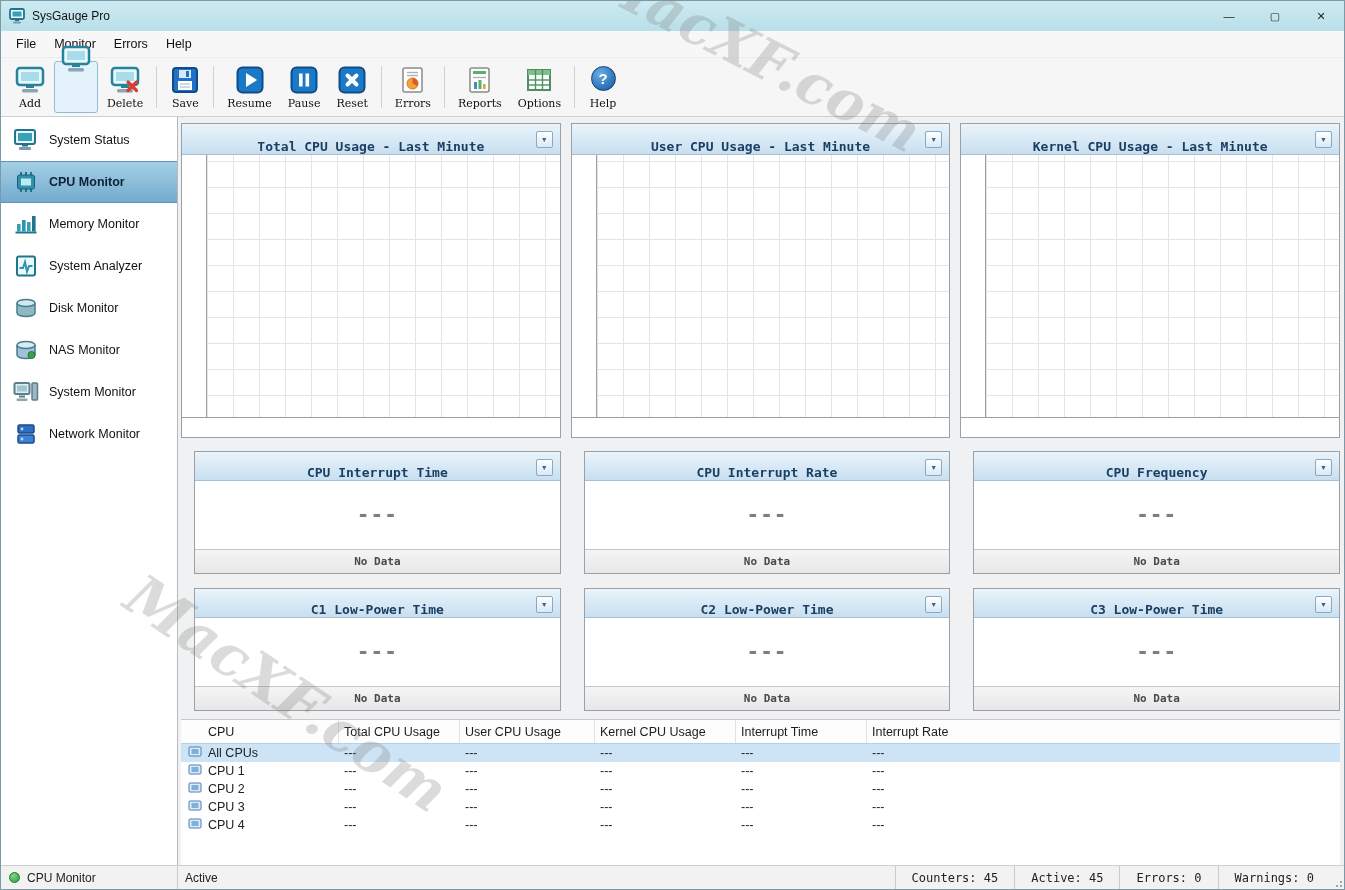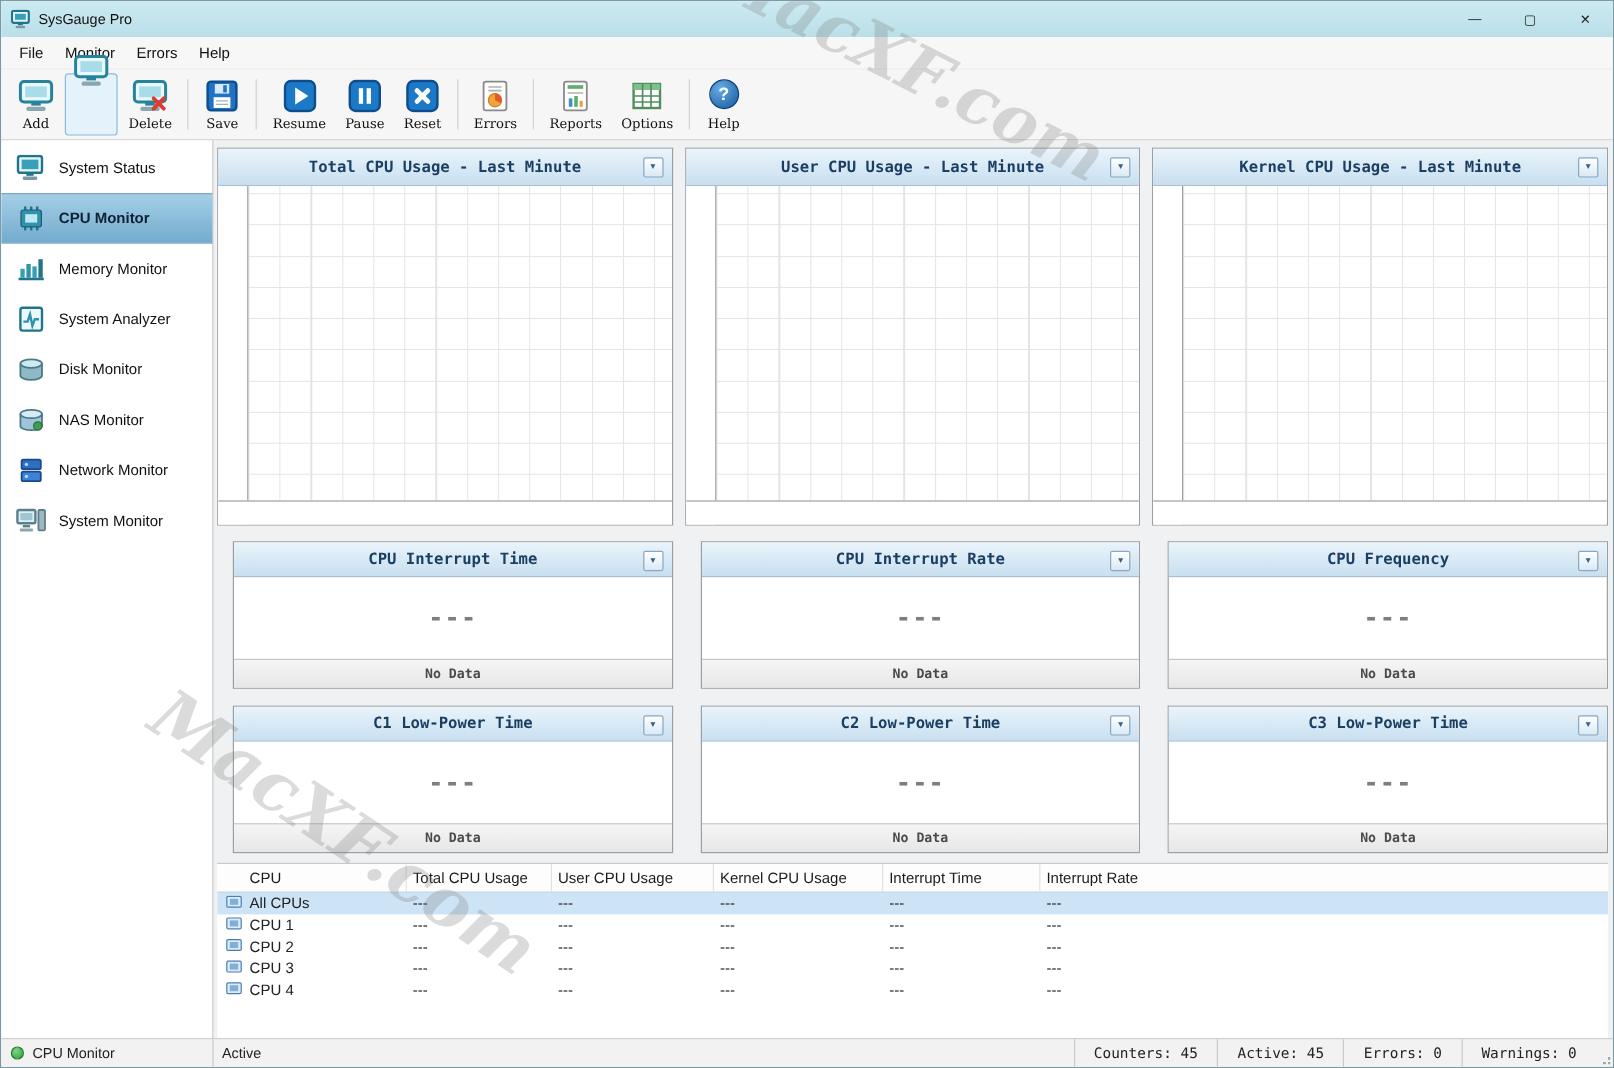--- a/index.html
+++ b/index.html
@@ -52,21 +52,21 @@
   .side-item.selected .side-label { font-weight:bold; color:#0d2236; }
   .side-icon { width:28px; display:flex; justify-content:center; flex-shrink:0; }
 
   
   .main { flex:1; background:#eff1f2; display:flex; flex-direction:column; padding:6px 4px 0 3px; min-width:0; }
   .row3 { display:grid; grid-template-columns:repeat(3,1fr); gap:10px; flex-shrink:0; }
 
   .panel { background:#fff; border:1px solid #9aa0a6; display:flex; flex-direction:column; }
   .panel-header { height:31px; background:linear-gradient(180deg,#eaf4fb,#c8dff0);
                   border-bottom:1px solid #a8bfd2; position:relative;
-                  display:flex; align-items:center; justify-content:center; flex-shrink:0; }
+                  display:flex; align-items:flex-end; justify-content:center; flex-shrink:0; }
   .panel-title { font-family:"DejaVu Sans Mono", monospace; font-weight:bold; font-size:13px; color:#1b3f63; }
   .dropdown-btn { position:absolute; right:7px; top:7px; width:17px; height:17px;
                   background:linear-gradient(180deg,#ffffff,#d9e9f5); border:1px solid #8aa8c0;
                   border-radius:2px; font-size:7px; color:#35618c; cursor:pointer;
                   display:flex; align-items:center; justify-content:center; padding:0; }
 
   .chart-panel { height:315px; }
   .chart-body { flex:1; position:relative; background:#fff;
       background-image:
         repeating-linear-gradient(to right, #e4e4e4 0 1px, transparent 1px 26px),
@@ -367,39 +367,39 @@
               <path d="M4 6 v10 a9 3.5 0 0 0 18 0 v-10" fill="#9fc3d8" stroke="#4a7b8a" stroke-width="1.5"></path>
               <ellipse cx="13" cy="6" rx="9" ry="3.5" fill="#d6ebf4" stroke="#4a7b8a" stroke-width="1.5"></ellipse>
               <circle cx="18.5" cy="16" r="3.5" fill="#3f9e52" stroke="#2a7038"></circle>
             </svg>
         </span>
         <span class="side-label">NAS Monitor</span>
       </button>
       <button class="side-item">
         <span class="side-icon">
           <svg width="26" height="22" viewBox="0 0 26 22">
-              <rect x="5" y="2" width="16" height="8" rx="1.5" fill="#2f6fc2" stroke="#1b4a8a" stroke-width="1.5"></rect>
-              <rect x="5" y="12" width="16" height="8" rx="1.5" fill="#3c82d6" stroke="#1b4a8a" stroke-width="1.5"></rect>
-              <circle cx="9" cy="6" r="1.4" fill="#bcd9f7"></circle>
-              <circle cx="9" cy="16" r="1.4" fill="#bcd9f7"></circle>
-            </svg>
-        </span>
-        <span class="side-label">Network Monitor</span>
-      </button>
-      <button class="side-item">
-        <span class="side-icon">
-          <svg width="26" height="22" viewBox="0 0 26 22">
               <rect x="1.5" y="2" width="15" height="11" rx="1.5" fill="#dfeef3" stroke="#5b7f8c" stroke-width="2"></rect>
               <rect x="4" y="4.5" width="10" height="6" fill="#9fc6d3"></rect>
               <rect x="19" y="2" width="5.5" height="17" rx="1" fill="#9fb7c0" stroke="#5b7f8c" stroke-width="1.5"></rect>
               <rect x="6" y="14.5" width="6" height="2" fill="#5b7f8c"></rect>
               <rect x="3.5" y="17.5" width="11" height="2.5" rx="1" fill="#8aa6ae"></rect>
             </svg>
         </span>
         <span class="side-label">System Monitor</span>
+      </button>
+      <button class="side-item">
+        <span class="side-icon">
+          <svg width="26" height="22" viewBox="0 0 26 22">
+              <rect x="5" y="2" width="16" height="8" rx="1.5" fill="#2f6fc2" stroke="#1b4a8a" stroke-width="1.5"></rect>
+              <rect x="5" y="12" width="16" height="8" rx="1.5" fill="#3c82d6" stroke="#1b4a8a" stroke-width="1.5"></rect>
+              <circle cx="9" cy="6" r="1.4" fill="#bcd9f7"></circle>
+              <circle cx="9" cy="16" r="1.4" fill="#bcd9f7"></circle>
+            </svg>
+        </span>
+        <span class="side-label">Network Monitor</span>
       </button>
     </div>
 
     <div class="main">
 
       <div class="row3">
         <div class="panel chart-panel">
           <div class="panel-header">
             <span class="panel-title">Total CPU Usage - Last Minute</span>
             <button class="dropdown-btn">

